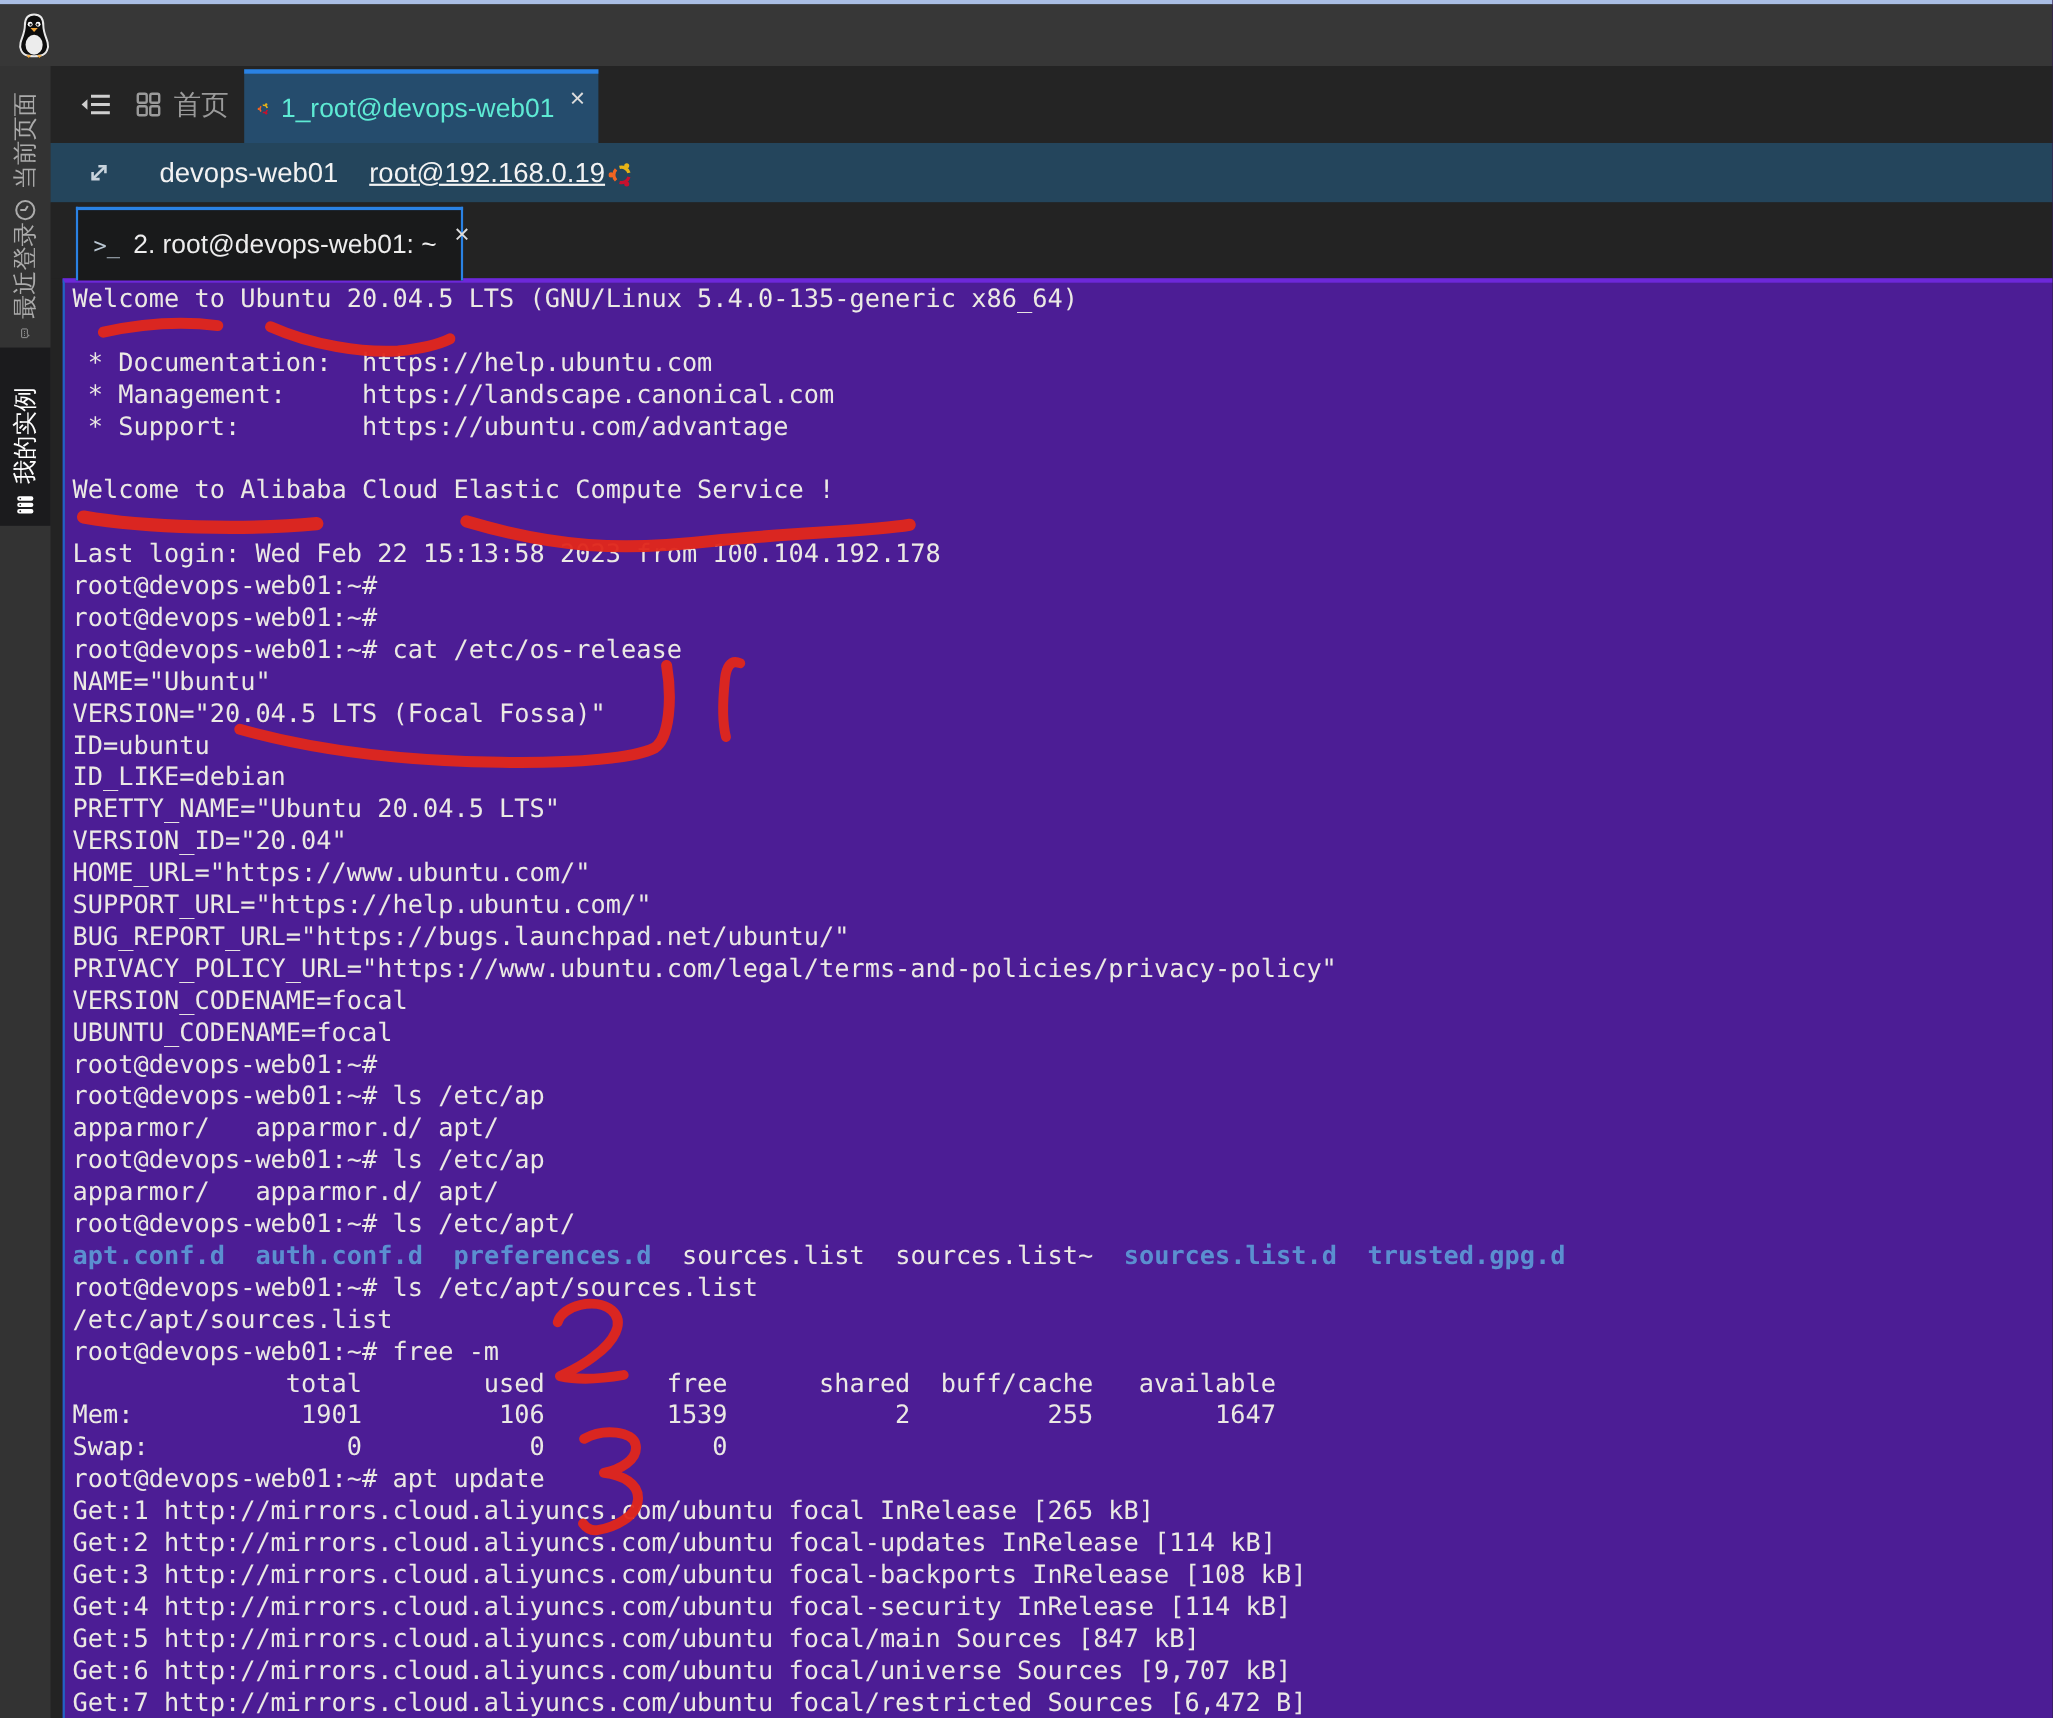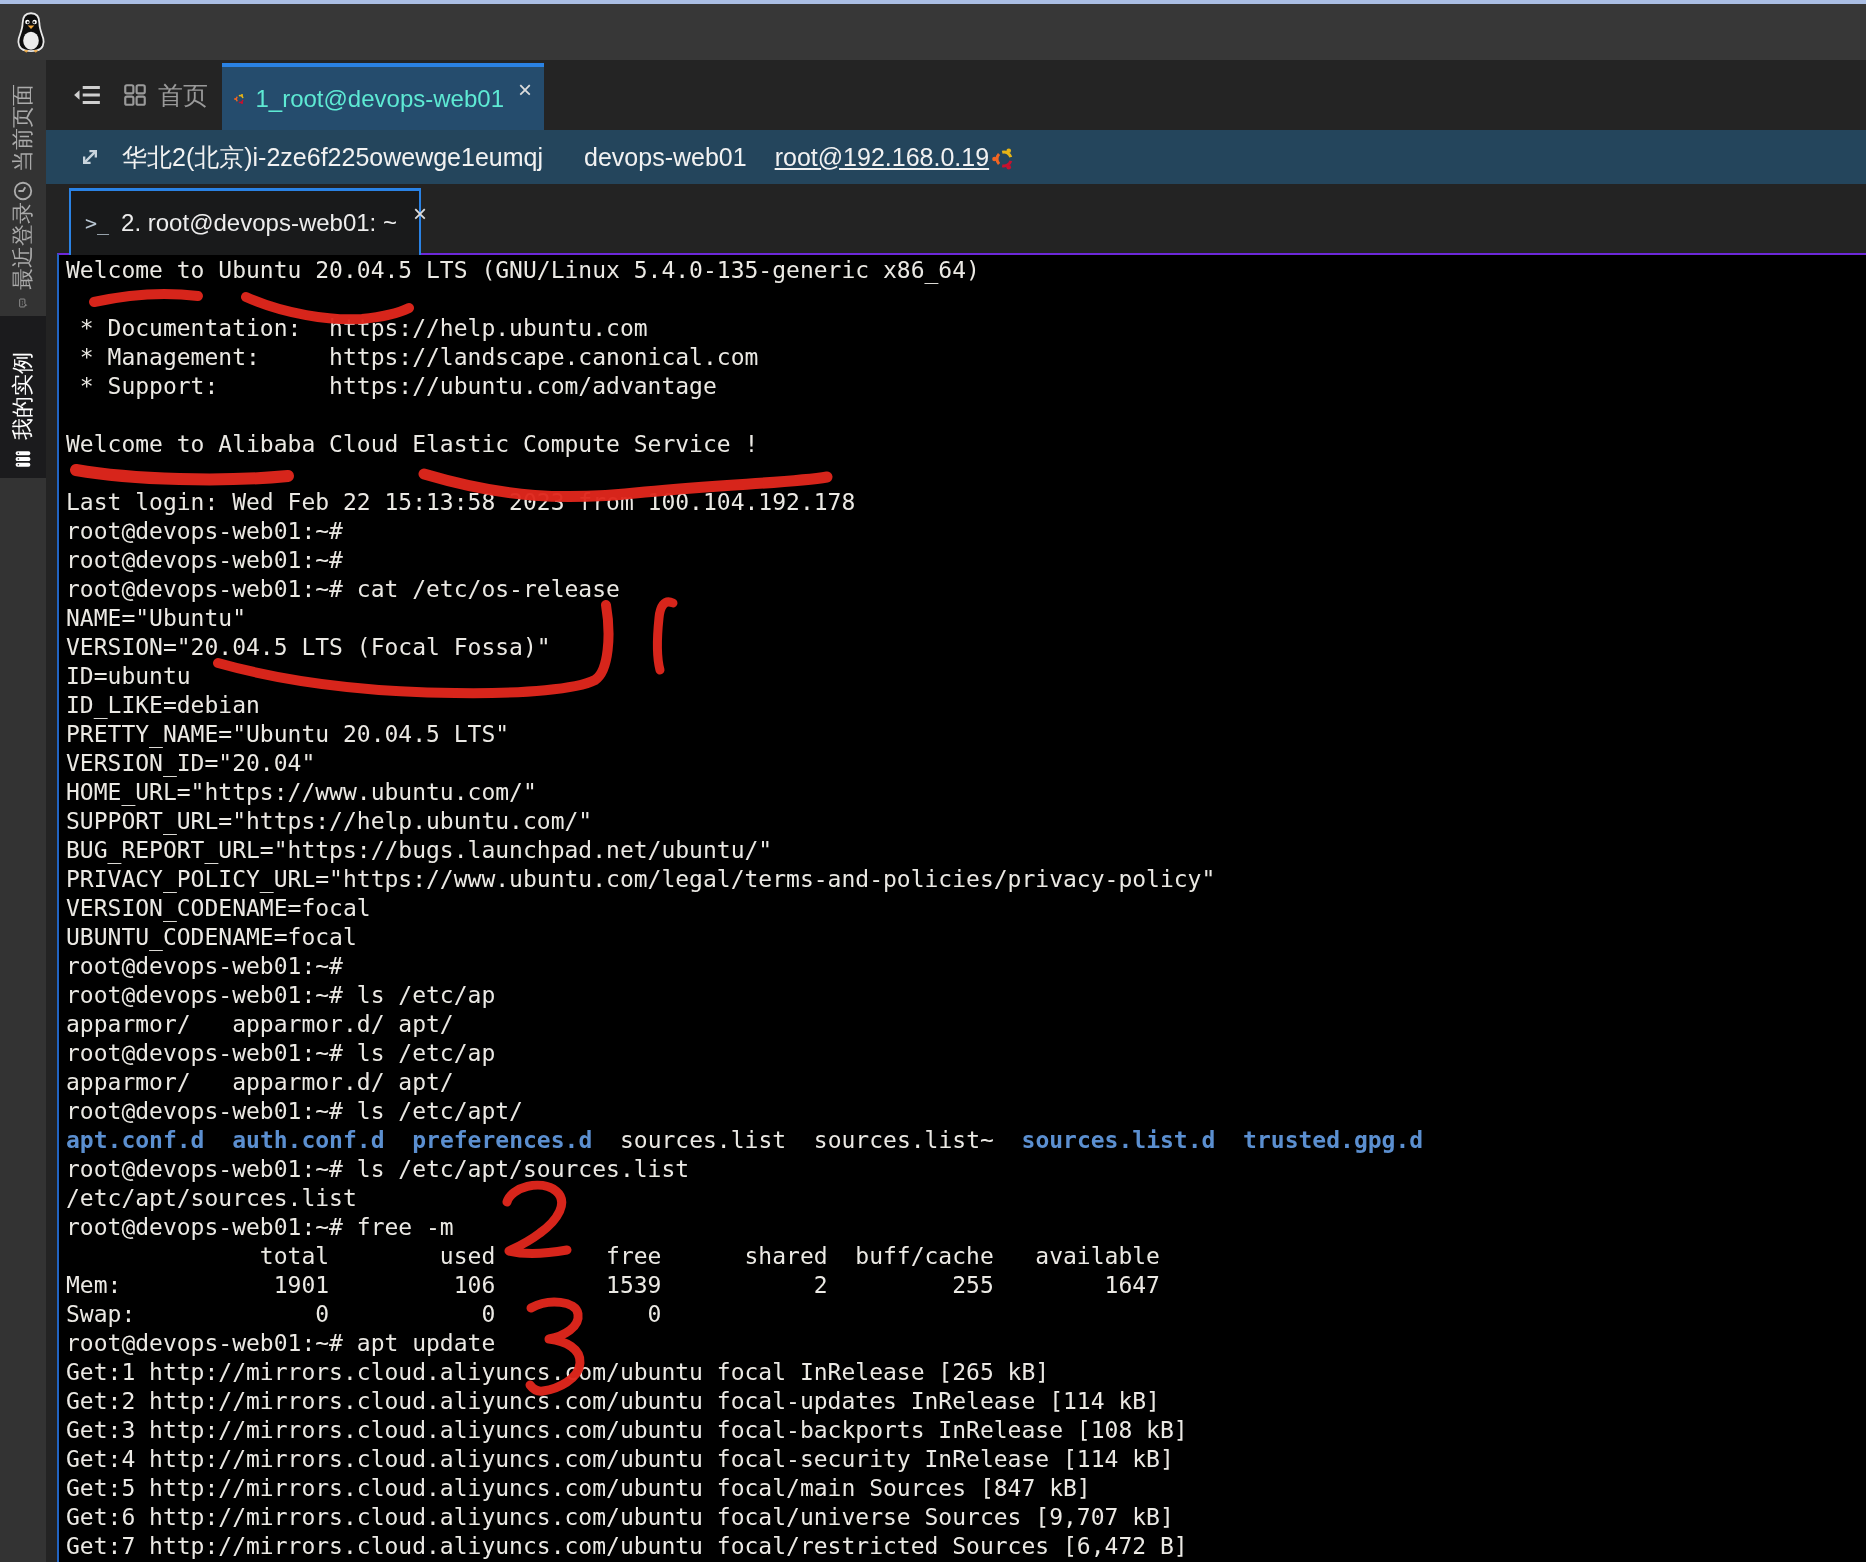--- a/index.html
+++ b/index.html
@@ -36,21 +36,21 @@
   .side-item.active{background:#1b1b1d;}
   .v-inner{position:absolute;top:100%;left:0;transform:rotate(-90deg);transform-origin:0 0;height:46px;display:flex;align-items:center;gap:8px;padding-left:8px;box-sizing:border-box;}
   .side-label{font-size:22px;color:#ababab;white-space:nowrap;}
   .side-item.active .side-label{color:#ffffff;}
   
   #term-tabrow{position:absolute;left:46px;top:184px;right:0;height:69px;background:#232323;}
   #term-tab{position:absolute;left:23px;top:4px;width:352px;height:67px;box-sizing:border-box;background:#191a1b;border:2px solid #2a82e4;border-top-width:3px;border-bottom:none;display:flex;align-items:center;gap:12px;padding:0 14px;z-index:6;}
   #term-tab .prompt-glyph{font-family:"DejaVu Sans Mono",monospace;font-size:20px;color:#b9c6d2;}
   #term-tab .tab-label{font-size:24px;color:#ededed;white-space:nowrap;}
   
-  #term-body{position:absolute;left:57px;top:253px;right:0;bottom:0;background:#000000;border-top:2px solid #6d28d9;border-left:2px solid #2264c2;box-sizing:border-box;z-index:1;}
+  #term-body{position:absolute;left:57px;top:253px;right:0;bottom:0;background:#4c1d95;border-top:4px solid #6d28d9;border-left:2px solid #2264c2;box-sizing:border-box;z-index:1;}
   #term-pre{margin:0;padding:1px 0 0 7px;font-family:"DejaVu Sans Mono",monospace;font-size:23px;line-height:29px;color:#ebe9e4;white-space:pre;}
   #term-pre div{height:29px;}
   .c-dir{color:#5b8fd0;font-weight:700;}
   
   #annotations{position:absolute;left:0;top:0;width:1866px;height:1562px;z-index:40;pointer-events:none;}
   #annotations path{fill:none;stroke:#e0261c;stroke-linecap:round;stroke-linejoin:round;opacity:.96;}
   svg{display:block;}
 </style>
 </head>
 <body>
@@ -98,21 +98,20 @@
     <span class="tab-close">×</span>
   </div>
 </div>
 
 <div id="connbar">
   <svg id="expand-btn" viewBox="0 0 24 24">
     <path d="M7 17 L17 7" stroke="#c9d4dd" stroke-width="2" fill="none"></path>
     <path d="M11.5 7 H17 V12.5" stroke="#c9d4dd" stroke-width="2" fill="none"></path>
     <path d="M12.5 17 H7 V11.5" stroke="#c9d4dd" stroke-width="2" fill="none"></path>
   </svg>
-  <span id="conn-region">华北2(北京)i-2ze6f225owewge1eumqj</span>
   <span id="conn-host">devops-web01</span>
   <span id="conn-user">root@192.168.0.19</span>
   <svg class="ubuntu-logo-sm" width="24" height="24" viewBox="0 0 24 24">
     <path d="M18.76 10.19 A7 7 0 0 0 10.19 5.24" stroke="#e7b416" stroke-width="3" fill="none"></path>
     <path d="M7.05 7.05 A7 7 0 0 0 7.05 16.95" stroke="#f26522" stroke-width="3" fill="none"></path>
     <path d="M10.19 18.76 A7 7 0 0 0 18.76 13.81" stroke="#c8102e" stroke-width="3" fill="none"></path>
     <circle cx="16.75" cy="3.77" r="2.3" fill="#e7b416"></circle>
     <circle cx="2.5" cy="12" r="2.3" fill="#f26522"></circle>
     <circle cx="16.75" cy="20.23" r="2.3" fill="#c8102e"></circle>
   </svg>

